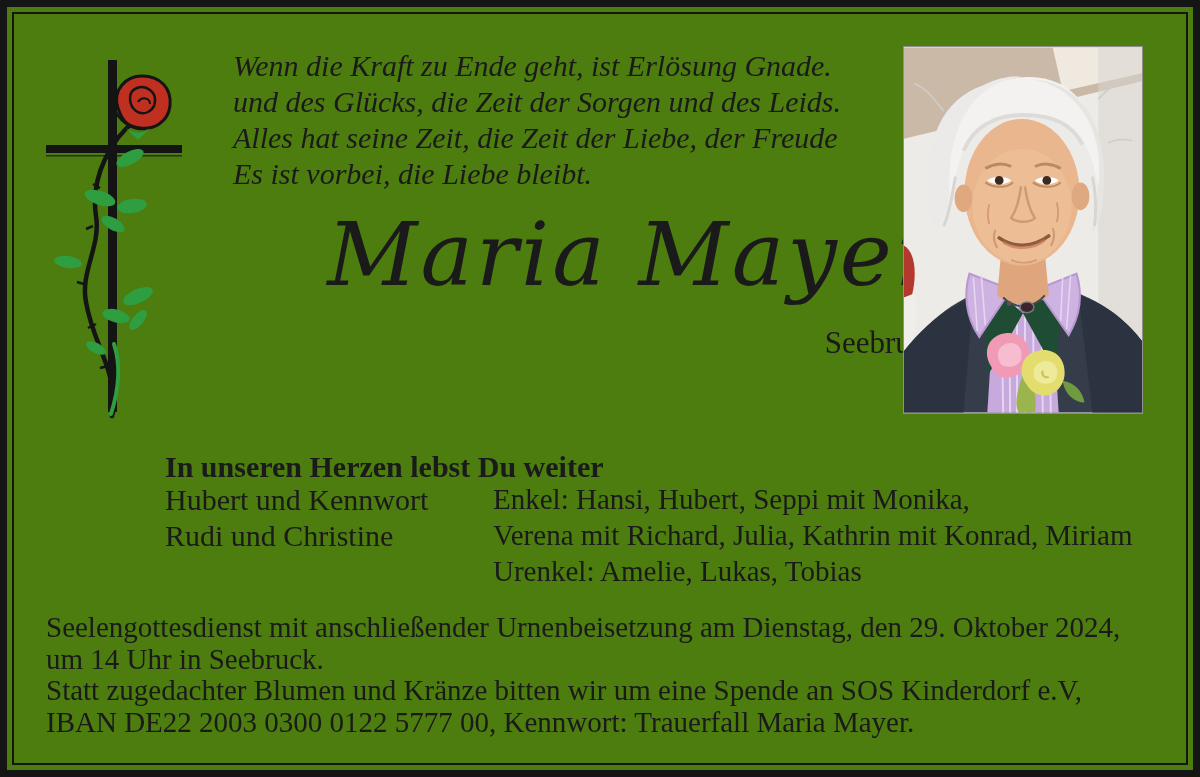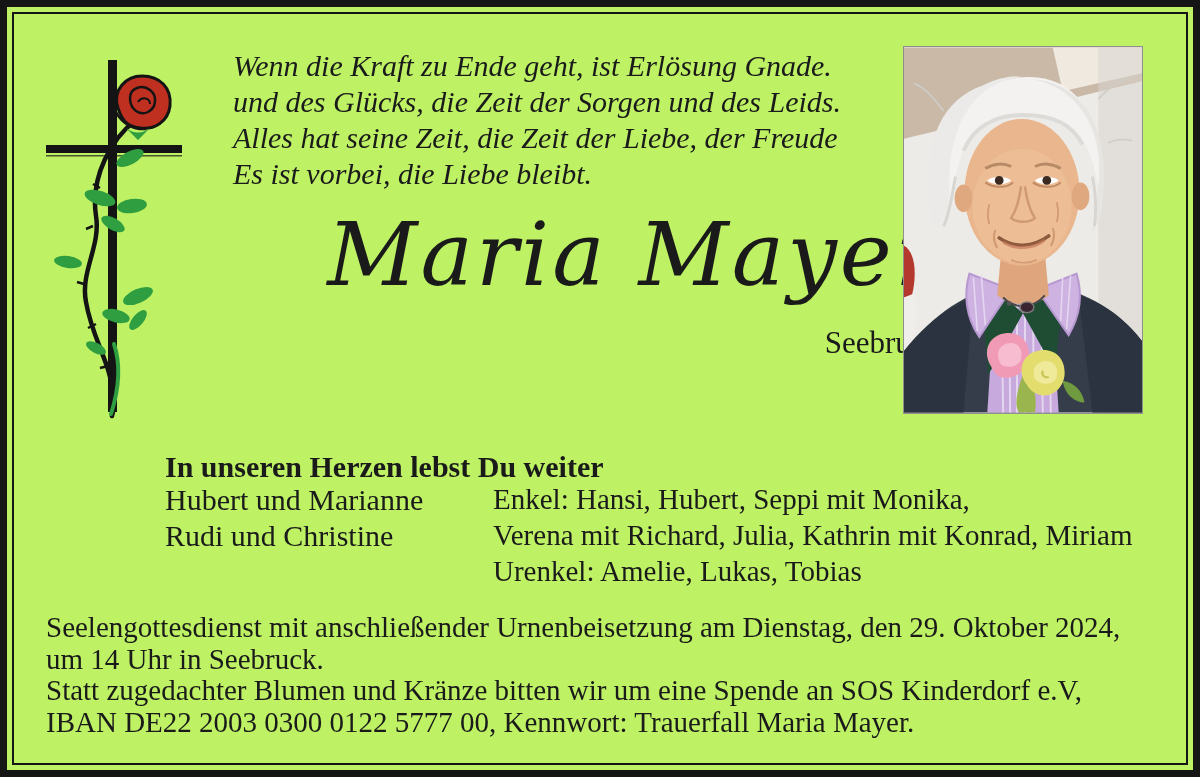--- a/index.html
+++ b/index.html
@@ -1,19 +1,19 @@
 <!DOCTYPE html>
 <html lang="de"><head>
 <meta charset="utf-8">
 <style>
   html,body{margin:0;padding:0;background:#e9e9e9;}
   .card{
     position:relative;
     width:1200px;height:777px;
-    background:#bef264;
+    background:#4d7c0f;
     font-family:"Liberation Serif", serif;
     color:#1a1a1a;
     overflow:hidden;
     margin:0 auto;
   }
   .frame-outer{position:absolute;inset:0;border:7px solid #151515;pointer-events:none;}
   .frame-inner{position:absolute;inset:12px;border:2px solid #151515;pointer-events:none;}
 
   .cross-art{position:absolute;left:38px;top:48px;width:152px;height:382px;}
 
@@ -96,21 +96,21 @@
     <div>Alles hat seine Zeit, die Zeit der Liebe, der Freude</div>
     <div>Es ist vorbei, die Liebe bleibt.</div>
   </div>
 
   <div class="center-block name">Maria Mayer</div>
   <div class="center-block place">Seebruck</div>
 
   <div class="family-heading">In unseren Herzen lebst Du weiter</div>
 
   <div class="col-left">
-    <div>Hubert und Marianne</div>
+    <div>Hubert und Kennwort</div>
     <div>Rudi und Christine</div>
   </div>
 
   <div class="col-right">
     <div>Enkel: Hansi, Hubert, Seppi mit Monika,</div>
     <div>Verena mit Richard, Julia, Kathrin mit Konrad, Miriam</div>
     <div>Urenkel: Amelie, Lukas, Tobias</div>
   </div>
 
   <div class="notice">

